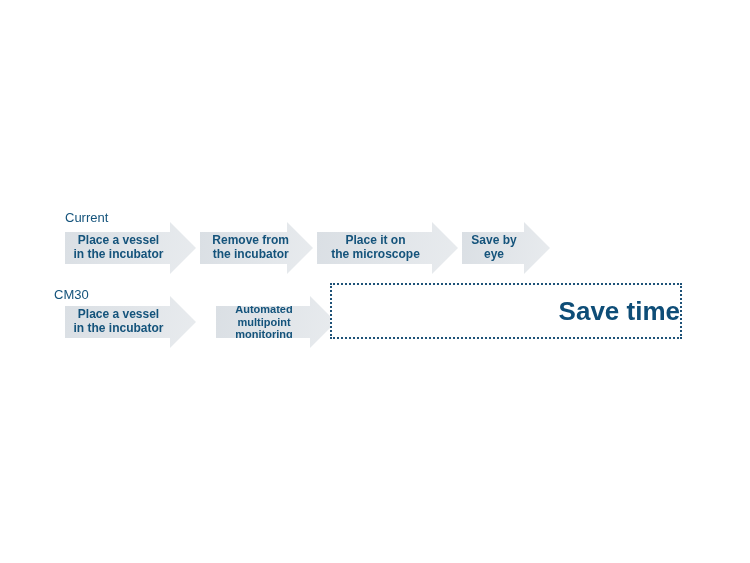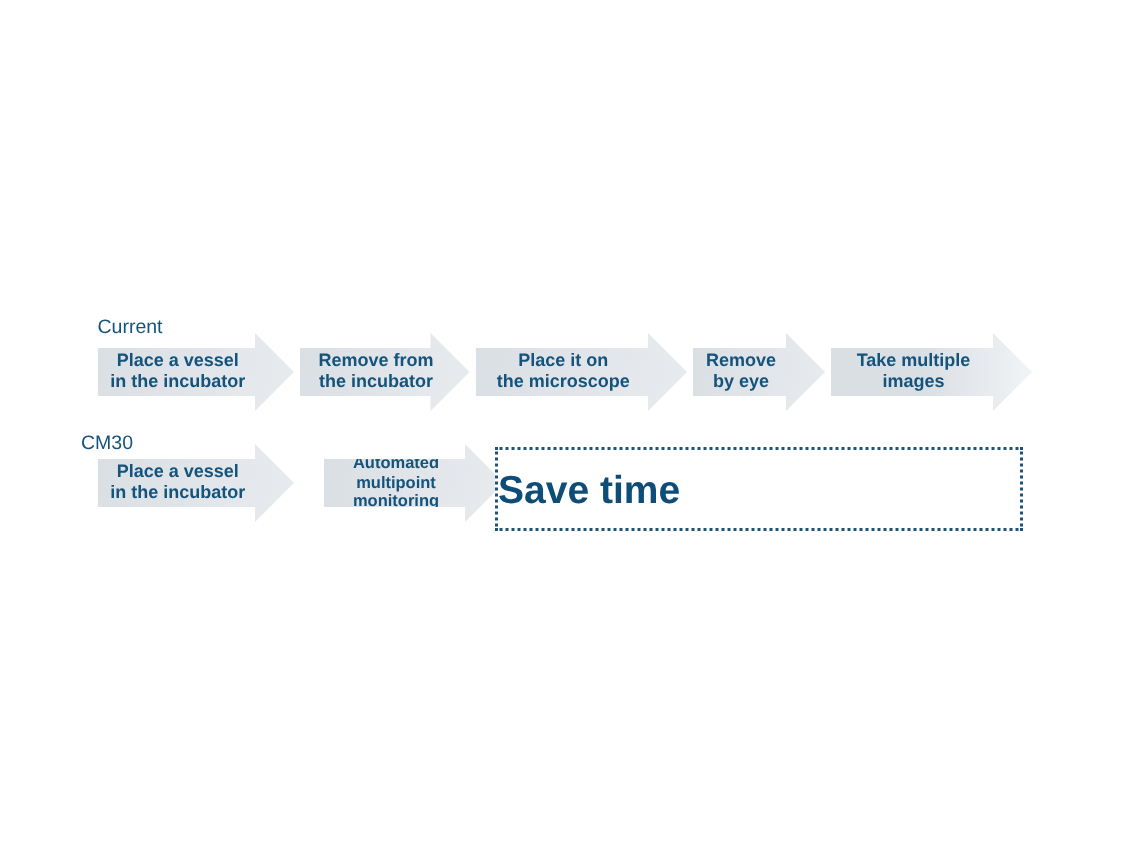--- a/index.html
+++ b/index.html
@@ -59,28 +59,28 @@
     color: var(--text, #14537b);
     text-align: center;
     white-space: pre-line;
   }
   .arrow.small .step-text {
     font-size: 11px;
   }
   .save-box {
     position: absolute;
     left: 330px;
-    top: 298px;
+    top: 283px;
     width: 352px;
     height: 56px;
     box-sizing: border-box;
     border: 2px dotted var(--save-box-border, #1e5278);
     display: flex;
     align-items: center;
-    justify-content: flex-start;
+    justify-content: flex-end;
     background: #ffffff;
   }
   .save-box span {
     font-size: 26px;
     font-weight: 700;
     color: var(--save-text, #0e4d77);
     white-space: nowrap;
   }
 </style>
 </head>
@@ -97,25 +97,21 @@
       </div>
       <div class="arrow" style="width: 113px; justify-content: flex-end;">
         <div class="step-text">Remove from
 the incubator</div>
       </div>
       <div class="arrow" style="width: 141px;">
         <div class="step-text">Place it on
 the microscope</div>
       </div>
       <div class="arrow" style="width: 88px;">
-        <div class="step-text">Remove by eye</div>
-      </div>
-      <div class="arrow fade" style="width: 134px;">
-        <div class="step-text">Take multiple
-images</div>
+        <div class="step-text">Save by eye</div>
       </div>
     </div>
 
   <div class="row-label" style="left:54px; top:287px">CM30</div>
 
   <div class="arrow-row" id="arrows-1" style="left:65px; top:296px">
       <div class="arrow" style="width: 131px;">
         <div class="step-text">Place a vessel
 in the incubator</div>
       </div>

